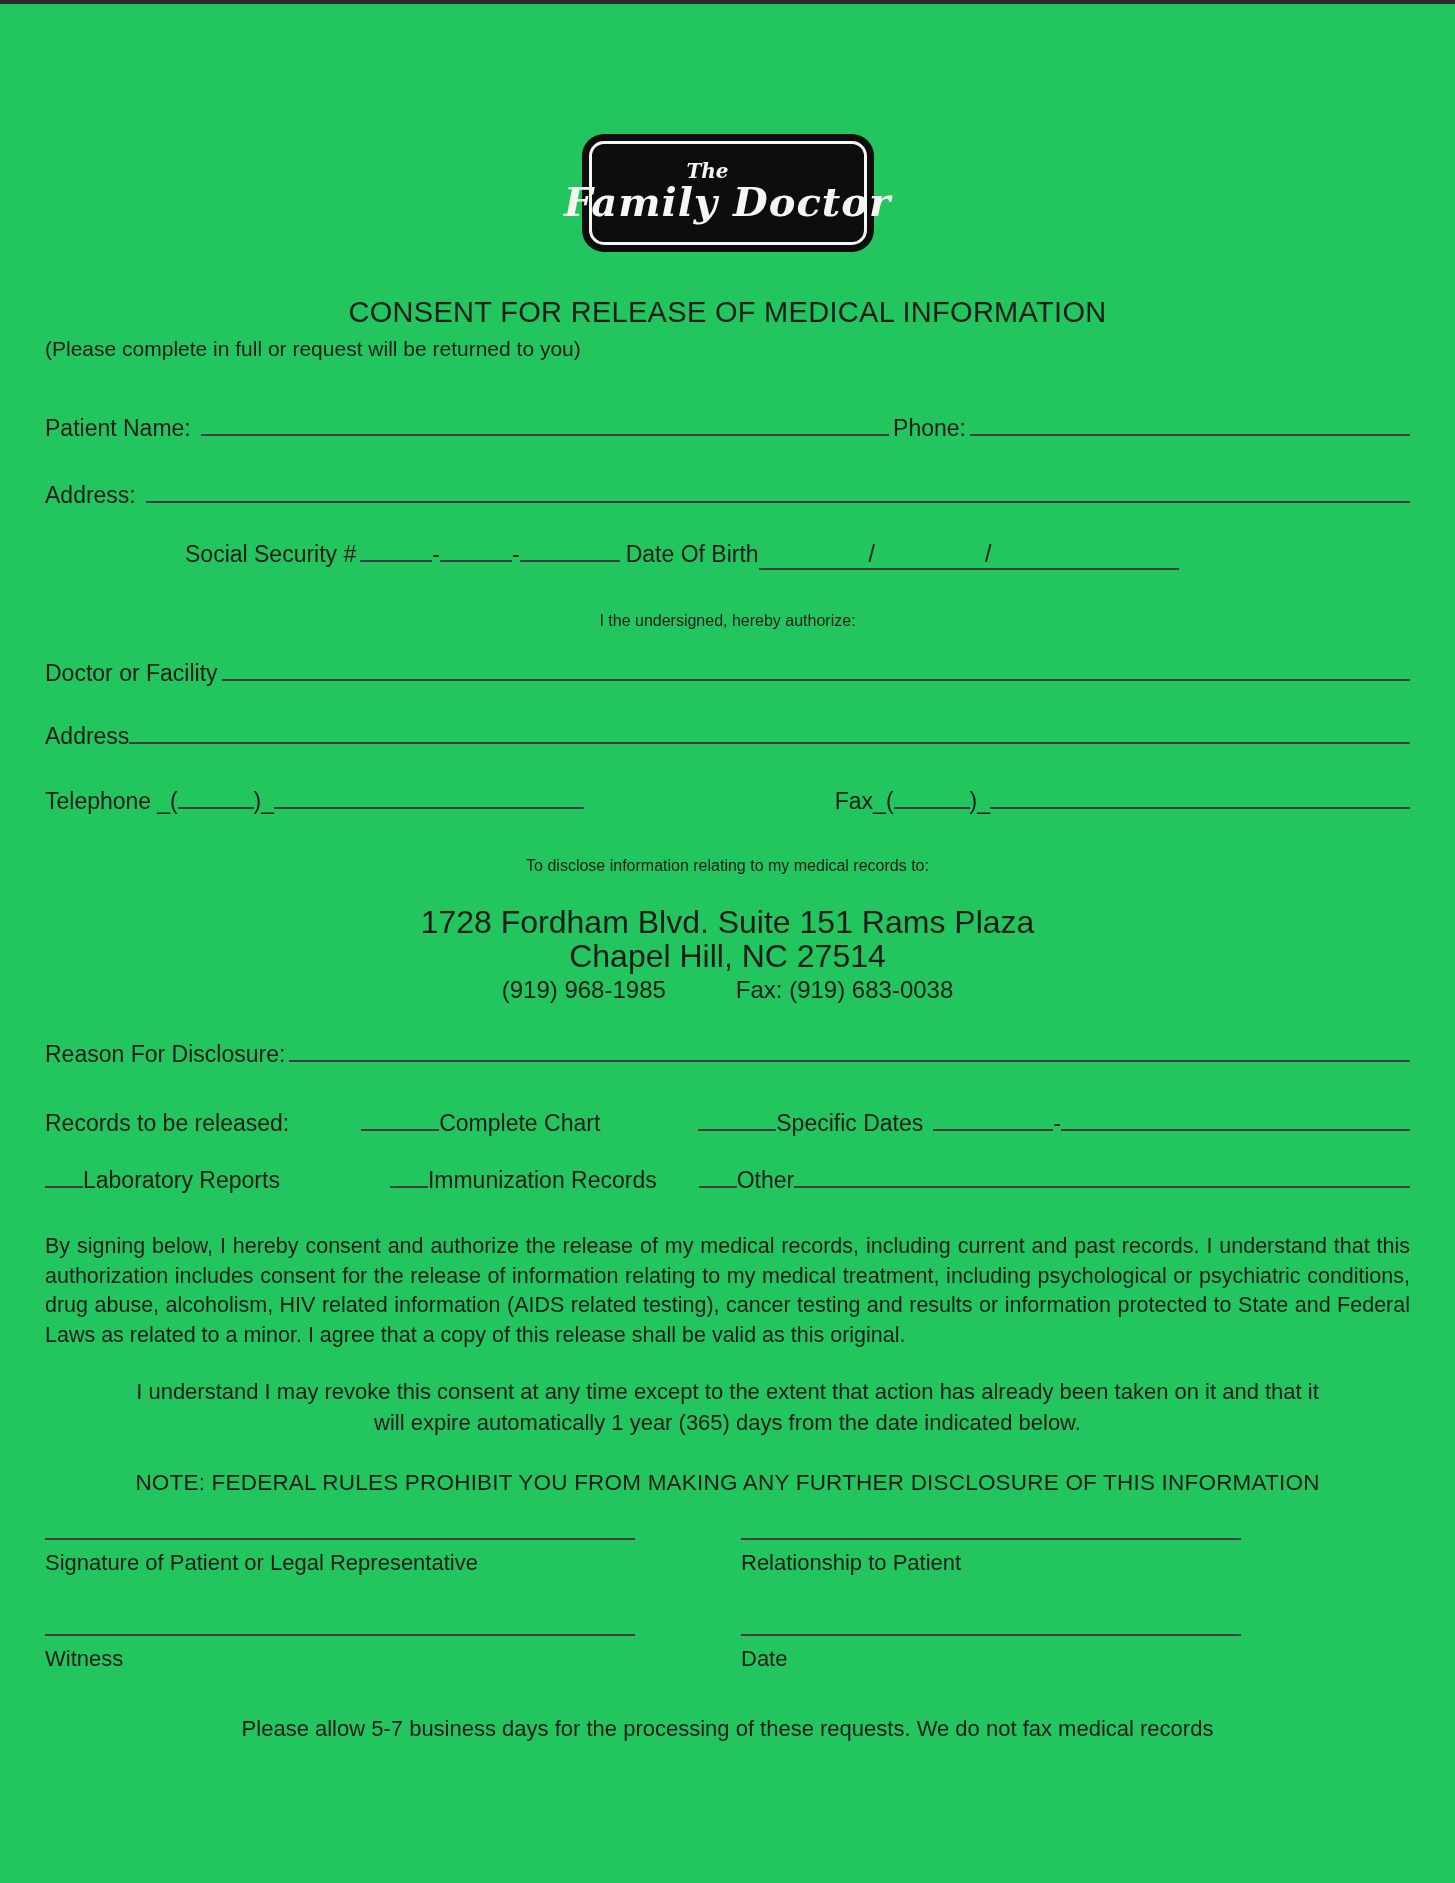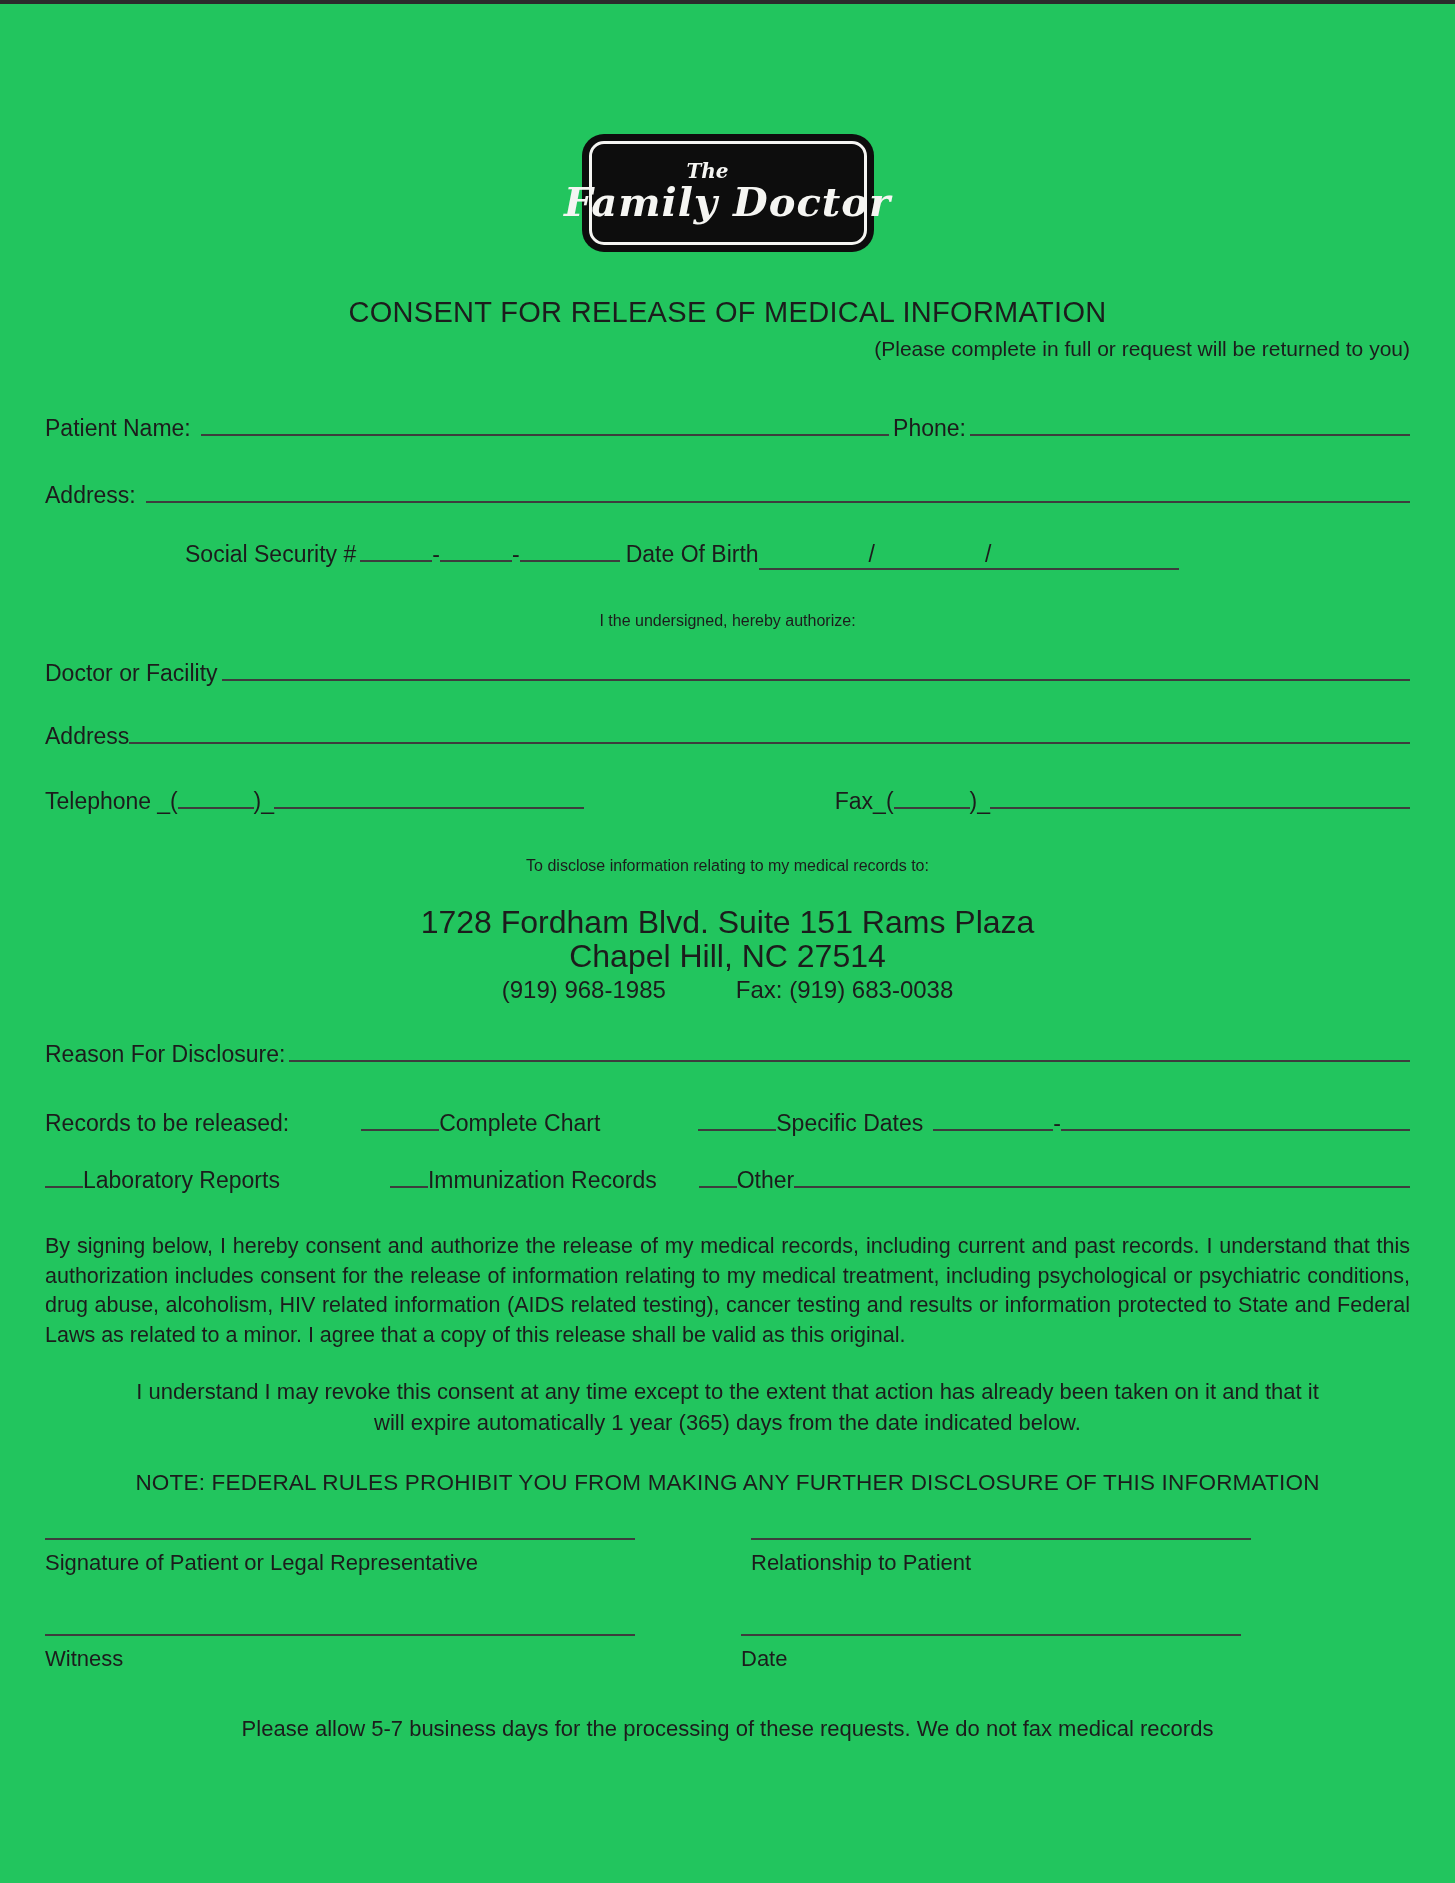--- a/index.html
+++ b/index.html
@@ -29,21 +29,21 @@
   }
   .logo-name{
     font-family:"DejaVu Serif",serif;font-style:italic;font-weight:bold;
     color:#f5f5f2;font-size:40px;line-height:44px;letter-spacing:1px;white-space:nowrap;
   }
 
   .title{
     text-align:center;font-size:29px;letter-spacing:.3px;
     margin-top:44px;font-weight:400;
   }
-  .subtitle{text-align:right;font-size:21px;margin-top:8px;}
+  .subtitle{text-align:left;font-size:21px;margin-top:8px;}
 
   .row{display:flex;align-items:baseline;font-size:23px;white-space:nowrap;}
   .row .lbl{flex:0 0 auto;}
   .fl{display:inline-block;height:5px;border-bottom:2px solid #3d3d3d;}
   .grow{flex:1 1 auto;}
   .gap6{margin-left:6px;} .gap10{margin-left:10px;} .gap4{margin-left:4px;}
 
   .row-patient{margin-top:54px;}
   .row-address{margin-top:40px;}
   .row-ssn{margin-top:32px;padding-left:140px;}
@@ -71,21 +71,21 @@
   }
   .para-revoke{
     margin-top:26px;font-size:22px;line-height:31px;
     text-align:center;padding:0 88px;white-space:normal;
   }
   .note{E text-align:center;}
   .note{
     margin-top:32px;text-align:center;font-size:22.5px;letter-spacing:.2px;
   }
 
-  .sig-grid{display:flex;margin-top:42px;gap:10px;}
+  .sig-grid{display:flex;margin-top:42px;}
   .sig-col-l{width:590px;}
   .sig-col-r{width:500px;margin-left:106px;}
   .sig-rule{border-bottom:2px solid #3d3d3d;height:0;}
   .sig-label{font-size:22px;margin-top:10px;}
   .sig-grid2{display:flex;margin-top:58px;}
 
   .footer{
     margin-top:44px;text-align:center;font-size:22px;
   }
 </style>

